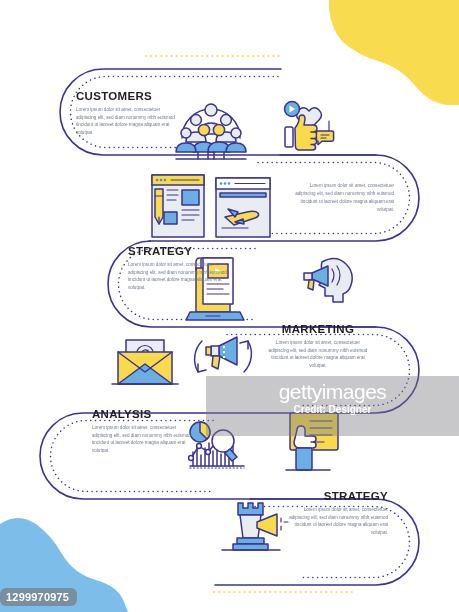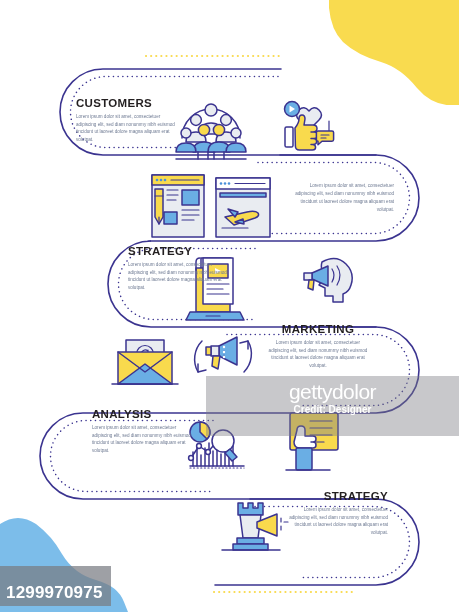--- a/index.html
+++ b/index.html
@@ -93,25 +93,26 @@
     font-weight: bold;
     line-height: 1.3;
   }
   #wm-id {
     position: absolute;
     left: 0;
     bottom: 6px;
     background: rgba(120,124,130,0.72);
     color: #ffffff;
     font-family: "Liberation Sans", sans-serif;
-    font-size: 17px;
+    font-size: 11px;
     font-weight: bold;
-    padding: 17px 8px 3px 6px;
+    padding: 3px 8px 3px 6px;
     letter-spacing: 0.2px;
     pointer-events: none;
+    border-radius: 6px;
   }
 </style>
 </head>
 <body>
 
 <div id="canvas">
 
   <svg class="blob" id="blob-yellow" width="130" height="105" viewBox="0 0 130 105">
     <path d="M0,0 H130 V105 Q105,108 88,88 Q72,68 52,62 Q28,55 14,42 Q2,30 0,8 Z" fill="#f9db4f"></path>
   </svg>
@@ -333,21 +334,21 @@
       <path class="fG ln" d="M240,515 h21 l-3,23 h-15 z"></path>
       <path class="fB ln" d="M237,538 h27 v6 h-27 z"></path>
       <path class="fB ln" d="M233,544 h35 v6 h-35 z"></path>
       <path class="ln" d="M222,550 H280"></path>
 
       <path class="fY ln" d="M257,522 l20,-8 v22 l-20,-8 z"></path>
       <path class="lnT" d="M281,518 v4 M281,526 v4 M284,522 h4"></path>
     </g>
   </svg>
 
-  <div class="step-text align-left" style="left:76px; top:90px;margin-top:7px;">
+  <div class="step-text align-left" style="left:76px; top:90px;">
     <div class="step-title">CUSTOMERS</div>
     <div class="step-body">Lorem ipsum dolor sit amet, consectetuer adipiscing elit, sed diam nonummy nibh euismod tincidunt ut laoreet dolore magna aliquam erat volutpat.</div>
   </div>
 
   <div class="step-text align-right" style="left:290px; top:182px;">
     <div class="step-body">Lorem ipsum dolor sit amet, consectetuer adipiscing elit, sed diam nonummy nibh euismod tincidunt ut laoreet dolore magna aliquam erat volutpat.</div>
   </div>
 
   <div class="step-text align-left" style="left:128px; top:245px;">
     <div class="step-title">STRATEGY</div>
@@ -364,18 +365,18 @@
     <div class="step-body">Lorem ipsum dolor sit amet, consectetuer adipiscing elit, sed diam nonummy nibh euismod tincidunt ut laoreet dolore magna aliquam erat volutpat.</div>
   </div>
 
   <div class="step-text align-left" style="left:92px; top:408px;">
     <div class="step-title">ANALYSIS</div>
     <div class="step-body">Lorem ipsum dolor sit amet, consectetuer adipiscing elit, sed diam nonummy nibh euismod tincidunt ut laoreet dolore magna aliquam erat volutpat.</div>
   </div>
 
   <div id="wm-band"></div>
   <div id="wm-text">
-    <div id="wm-getty"><b>getty</b><span>dolor</span></div>
+    <div id="wm-getty"><b>getty</b><span>images</span></div>
     <div id="wm-credit">Credit: Designer</div>
   </div>
   <div id="wm-id">1299970975</div>
 
 </div>
 
 </body></html>

